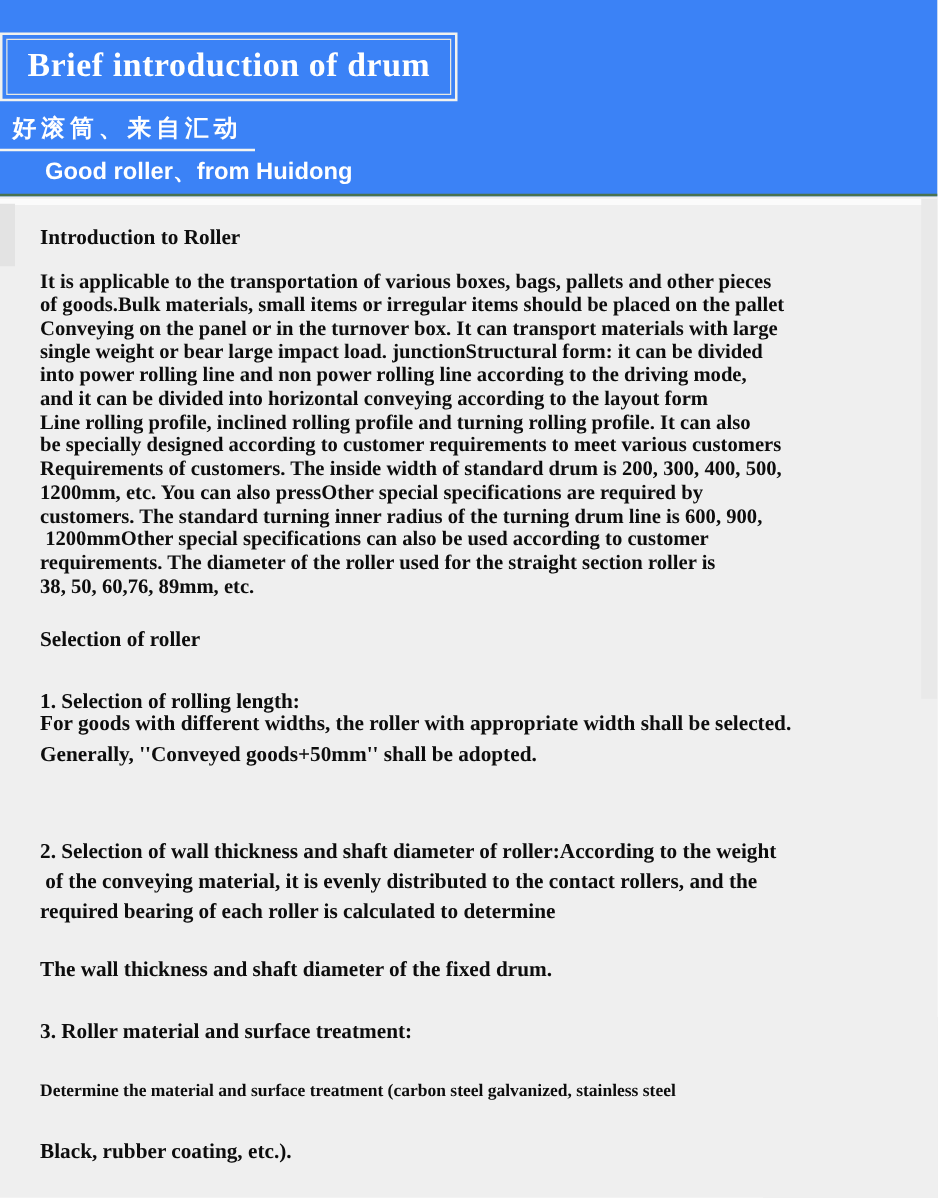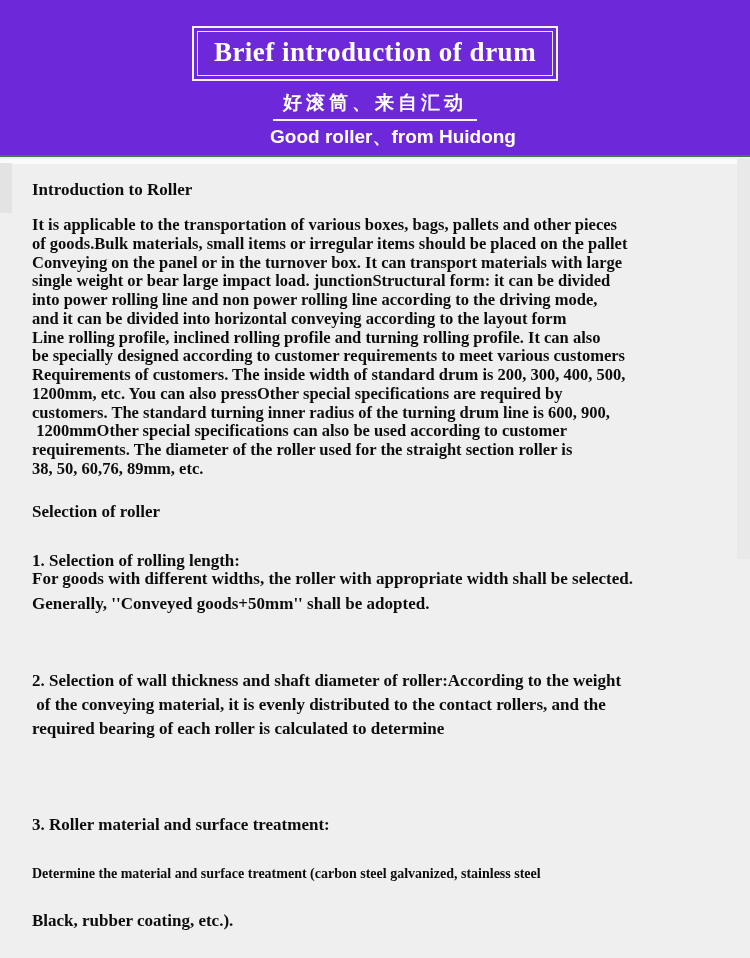--- a/index.html
+++ b/index.html
@@ -6,24 +6,24 @@
   .page{
     position:relative;
     width:750px;height:958px;
     background:#efefef;
     overflow:hidden;
     font-family:"Liberation Serif","DejaVu Serif",serif;
   }
   
   .banner{
     position:absolute;left:0;top:0;width:750px;height:157px;
-    background:#6d28d9;
+    background:#3b82f6;
     border-bottom:2px solid #49724f;
     box-sizing:border-box;
-    text-align:center;
+    text-align:left;
   }
   .banner-light-band{
     position:absolute;left:0;top:159px;width:750px;height:5px;
     background:#fbfbfb;
   }
   .title-box{
     display:inline-block;
     margin-top:26px;
     border:2px solid #f2f2ee;
     padding:3px;
@@ -133,20 +133,21 @@
 
     <div class="tb h s1-heading">1. Selection of rolling length:</div>
 
     <div class="tb s1-paragraph">For goods with different widths, the roller with appropriate width shall be selected.
 Generally, ''Conveyed goods+50mm'' shall be adopted.</div>
 
     <div class="tb s2-paragraph">2. Selection of wall thickness and shaft diameter of roller:According to the weight
  of the conveying material, it is evenly distributed to the contact rollers, and the
 required bearing of each roller is calculated to determine</div>
 
+    <div class="tb s2-note">The wall thickness and shaft diameter of the fixed drum.</div>
 
     <div class="tb h s3-heading">3. Roller material and surface treatment:</div>
 
     <div class="tb s3-para1">Determine the material and surface treatment (carbon steel galvanized, stainless steel</div>
 
     <div class="tb s3-para2">Black, rubber coating, etc.).</div>
 
   </div>
 </div>
 

